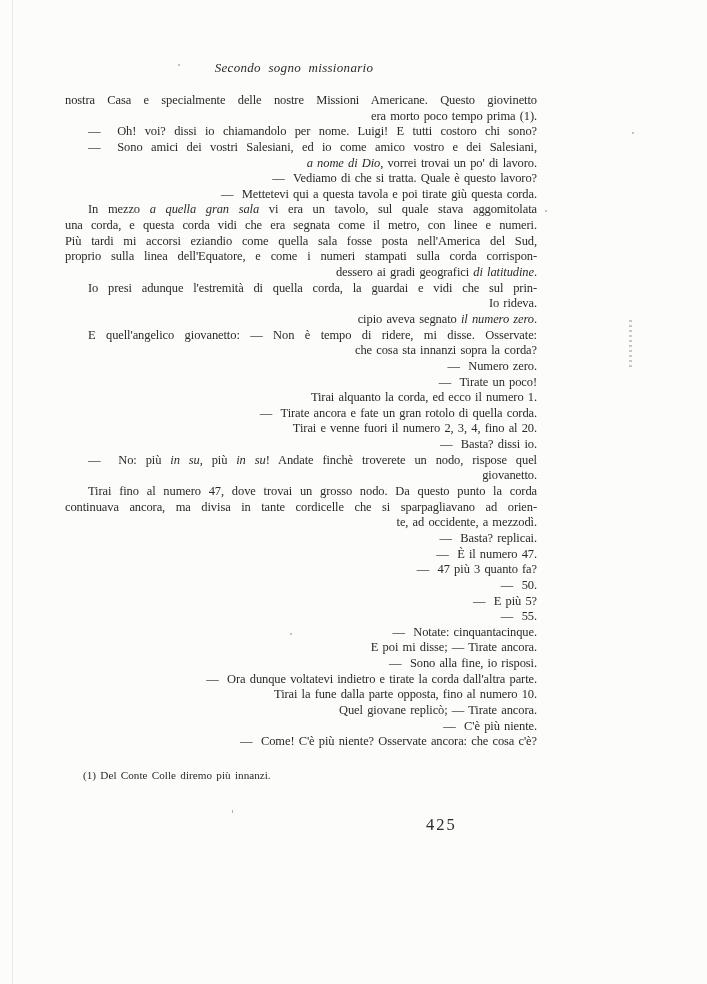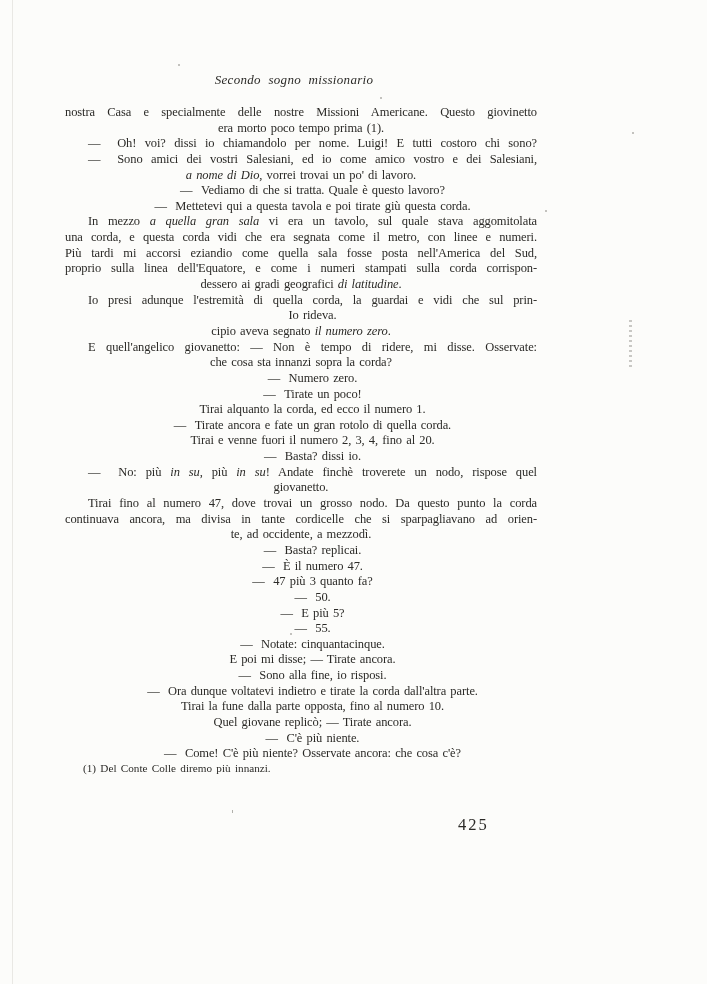--- a/index.html
+++ b/index.html
@@ -9,53 +9,53 @@
     background:var(--paper,#fcfcfa);
     font-family:"Liberation Serif","DejaVu Serif",serif;
     color:var(--ink,#2b2a27);
     overflow:hidden;
   }
   .edge-line{
     position:absolute;left:12px;top:0;width:1px;height:984px;
     background:#e9e8e4;
   }
   .textblock{
-    position:absolute;left:65px;top:72px;width:472px;
+    position:absolute;left:65px;top:60px;width:472px;
   }
   .running-header{
     text-align:center;
     font-style:italic;
     font-size:13px;
     line-height:16px;height:16px;
     word-spacing:4px;
     letter-spacing:.3px;
     padding-right:14px;
   }
   .lines{margin-top:17px;}
   .line{
     height:15.65px;line-height:15.65px;
     font-size:12.5px;
     letter-spacing:-0.1px;
     word-spacing:1.2px;
-    text-align:center;
+    text-align:right;
   }
   .line.indent{padding-left:23px;}
   .line.just{text-align:justify;text-align-last:justify;font-family:Liberation Serif, serif;}
   .it{font-style:italic;}
   .footnote{
+    margin-top:19px;
     font-size:11.2px;
     line-height:13px;
     padding-left:18px;
     word-spacing:1.5px;
   }
   .page-number{
     position:absolute;left:426px;top:816px;
     font-size:16.5px;line-height:18px;
     letter-spacing:2px;
-    margin-left:32px;
   }
   
   .dot-column{
     position:absolute;left:629px;top:320px;width:3px;height:47px;
     background:repeating-linear-gradient(to bottom,#b7b6b2 0 2px,transparent 2px 5px);
     opacity:.75;
   }
   .speck{
     position:absolute;width:2px;height:2px;border-radius:50%;
     background:#9d9c97;opacity:.8;

